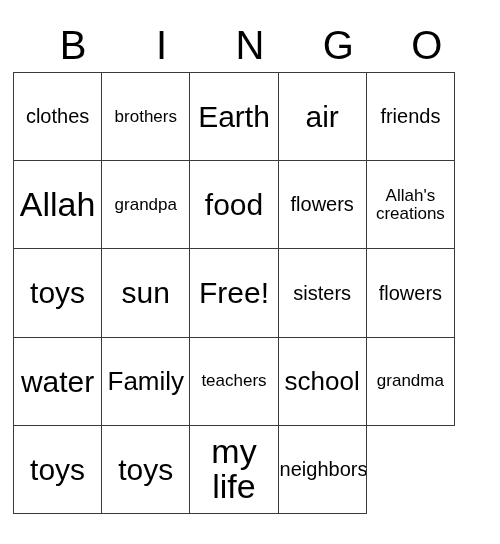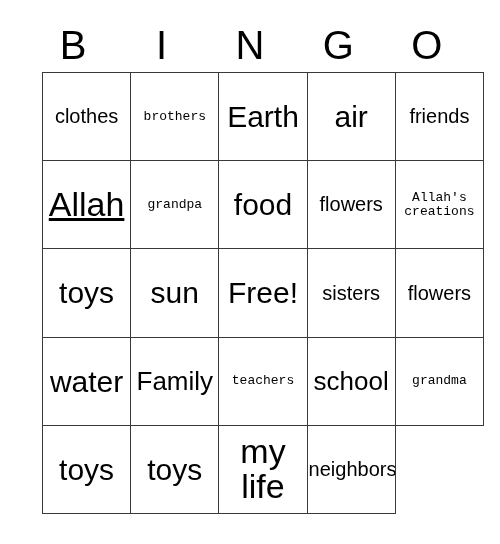--- a/index.html
+++ b/index.html
@@ -40,21 +40,21 @@
     font-size: 40px;
     font-weight: 400;
     line-height: 1;
     letter-spacing: 0;
     color: #000000;
   }
 
   
   #bingo-grid {
     position: absolute;
-    left: 42px;
+    left: 13px;
     top: 72px;
     width: 442px;
     height: 442px;
     box-sizing: border-box;
     border-top: 1px solid #3a3a3a;
     border-left: 1px solid #3a3a3a;
     display: grid;
     grid-template-columns: repeat(5, 1fr);
     grid-template-rows: repeat(5, 1fr);
   }
@@ -73,21 +73,21 @@
     display: block;
     width: 100%;
     text-align: center;
     line-height: 1.04;
     white-space: pre-line;
     color: #000000;
   }
 
   
   .fs-xs   { font-size: 20px; }
-  .fs-s    { font-size: 13px; font-family: Liberation Mono, monospace; }
+  .fs-s    { font-size: 17px; }
   .fs-m    { font-size: 20px; }
   .fs-xl   { font-size: 26px; }
   .fs-xxl  { font-size: 30px; }
   .fs-huge { font-size: 34px; }
 </style>
 </head>
 <body>
 
 <div id="bingo-card" style="background: rgb(255, 255, 255);">
 
@@ -108,21 +108,21 @@
       </div>
       <div class="bingo-cell" style="border-right-color: rgb(58, 58, 58); border-bottom-color: rgb(58, 58, 58);">
         <span class="cell-text fs-xxl">Earth</span>
       </div>
       <div class="bingo-cell" style="border-right-color: rgb(58, 58, 58); border-bottom-color: rgb(58, 58, 58);">
         <span class="cell-text fs-xxl">air</span>
       </div>
       <div class="bingo-cell" style="border-right-color: rgb(58, 58, 58); border-bottom-color: rgb(58, 58, 58);">
         <span class="cell-text fs-m">friends</span>
       </div>
-      <div class="bingo-cell" style="border-right-color: rgb(58, 58, 58); border-bottom-color: rgb(58, 58, 58); text-decoration: underline;">
+      <div class="bingo-cell" style="border-right-color: rgb(58, 58, 58); border-bottom-color: rgb(58, 58, 58);">
         <span class="cell-text fs-huge">Allah</span>
       </div>
       <div class="bingo-cell" style="border-right-color: rgb(58, 58, 58); border-bottom-color: rgb(58, 58, 58);">
         <span class="cell-text fs-s">grandpa</span>
       </div>
       <div class="bingo-cell" style="border-right-color: rgb(58, 58, 58); border-bottom-color: rgb(58, 58, 58);">
         <span class="cell-text fs-xxl">food</span>
       </div>
       <div class="bingo-cell" style="border-right-color: rgb(58, 58, 58); border-bottom-color: rgb(58, 58, 58);">
         <span class="cell-text fs-m">flowers</span>

